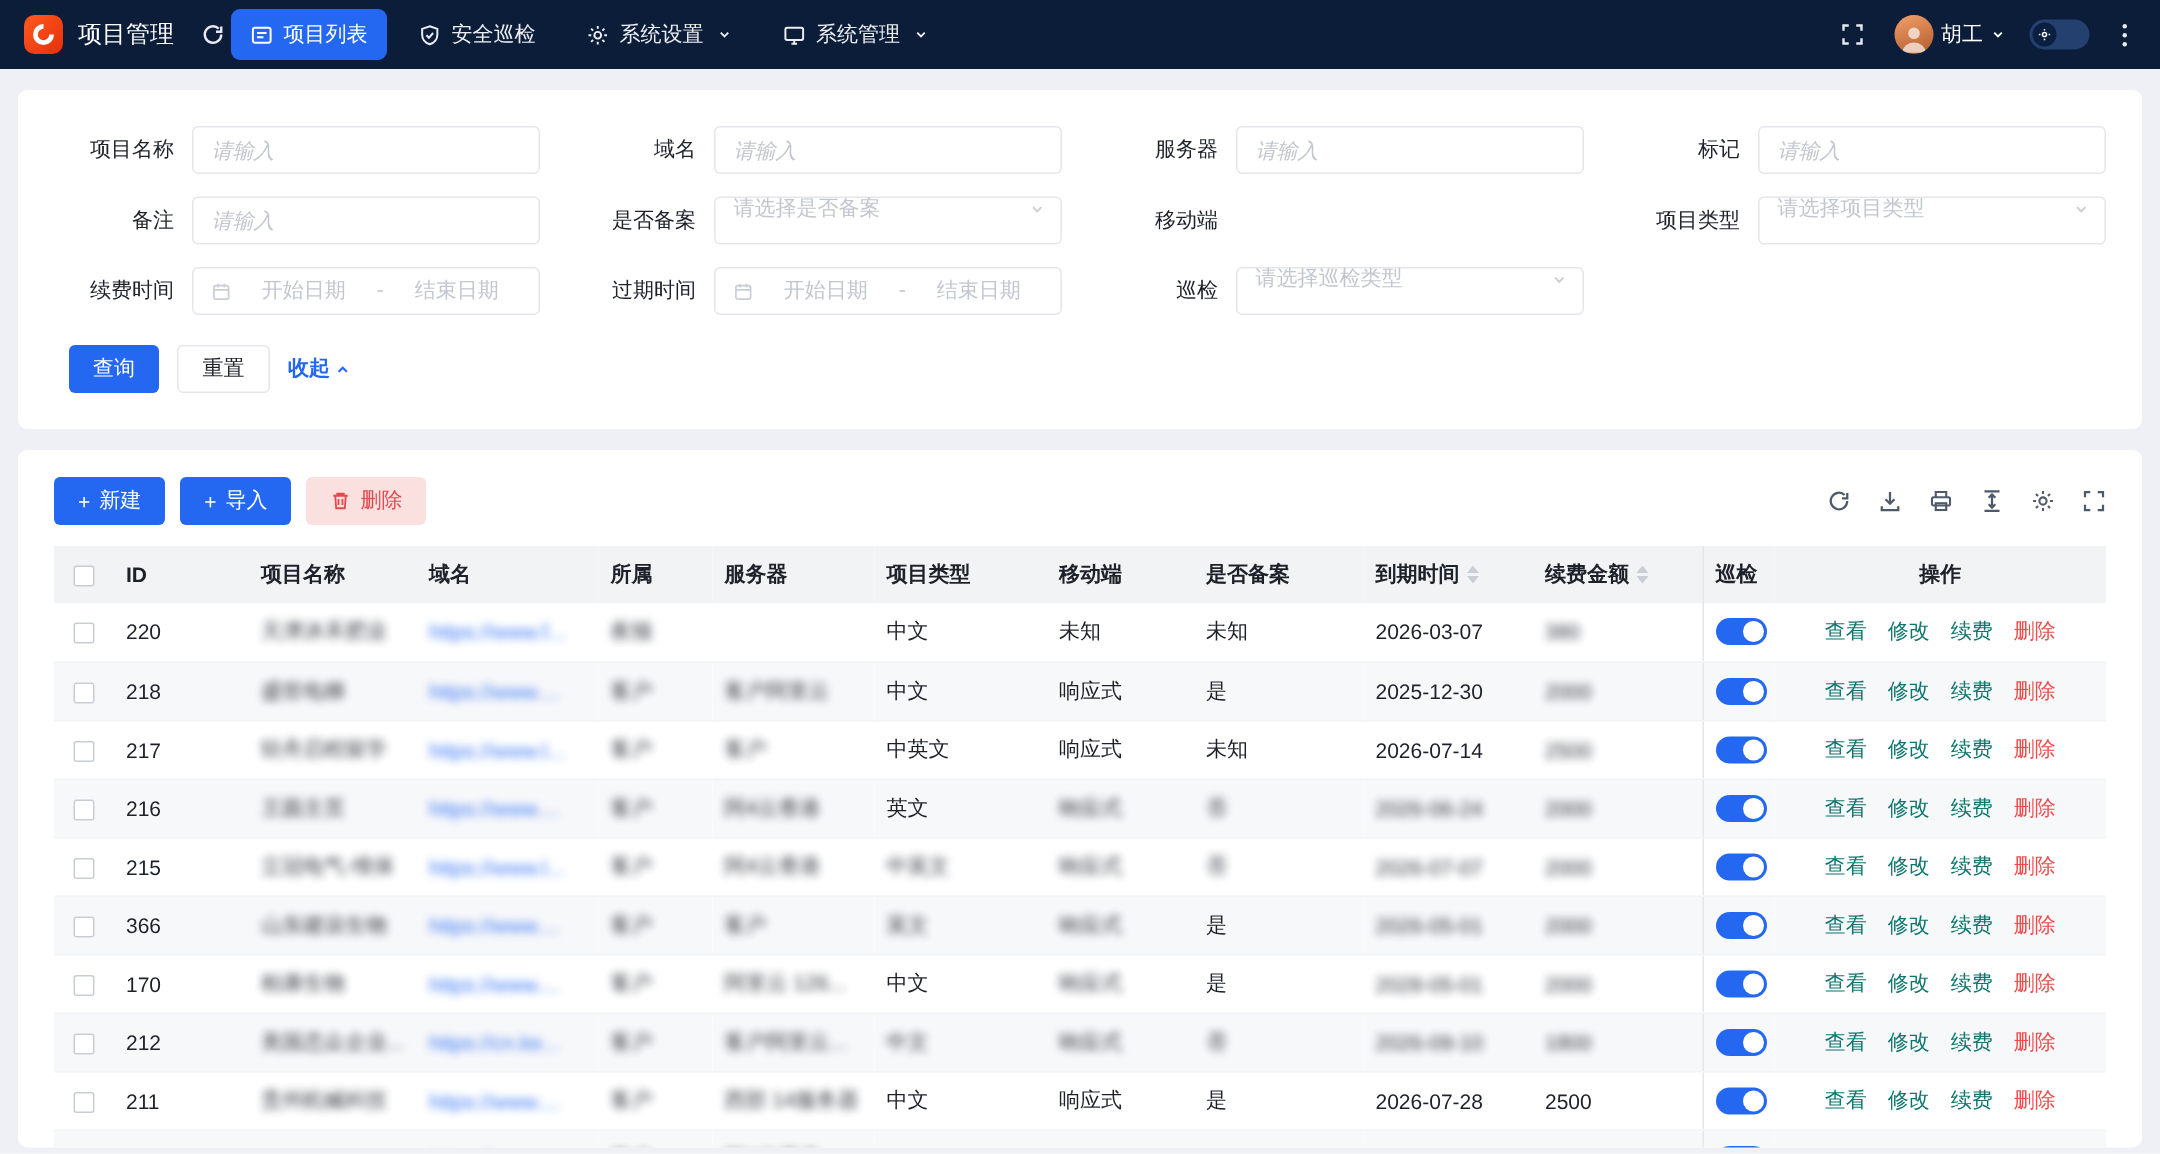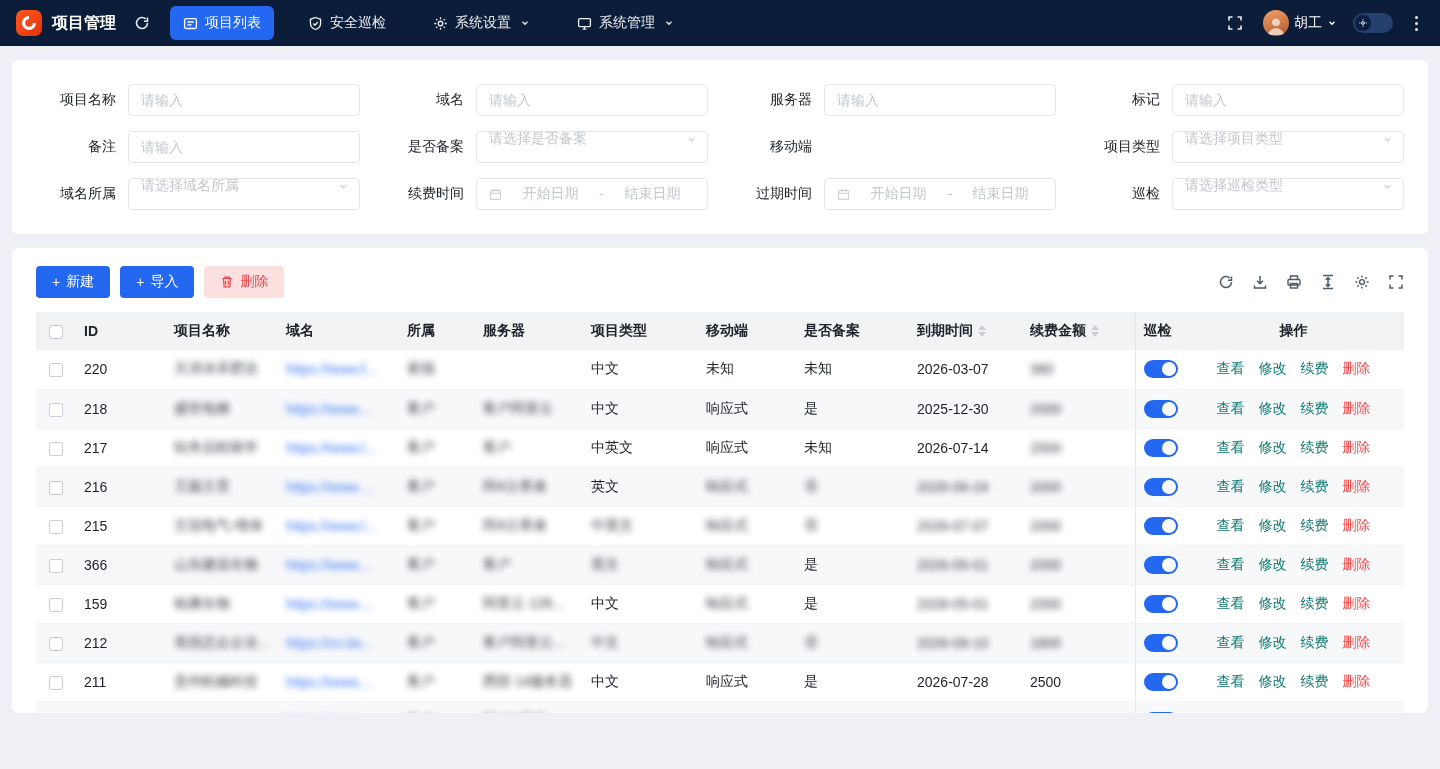--- a/index.html
+++ b/index.html
@@ -16,23 +16,23 @@
     height:46px; background:#0c1d3a; color:#fff;
     display:flex; align-items:center; justify-content:space-between;
     padding:0 16px;
   }
   .nav-left { display:flex; align-items:center; }
   .logo {
     width:26px; height:26px; border-radius:7px;
     background:linear-gradient(135deg,#ff5a1f,#e62f0a);
     display:flex; align-items:center; justify-content:center; flex:none;
   }
-  .nav-title { font-size:16px; font-weight:bold; margin:0 14px 0 10px; white-space:nowrap; }
+  .nav-title { font-size:16px; font-weight:normal; margin:0 14px 0 10px; white-space:nowrap; }
   .nav-iconbtn { color:#e8eaf0; cursor:pointer; padding:4px; display:flex; }
-  .tabs { display:flex; align-items:center; gap:21px; margin-left:16px; }
+  .tabs { display:flex; align-items:center; gap:8px; }
   .tab {
     display:flex; align-items:center; gap:7px; padding:8px 13px;
     border-radius:6px; color:#eceef2; cursor:pointer; white-space:nowrap;
   }
   .tab.active { background:#2468f2; color:#fff; }
   .tab .caret { margin-left:2px; }
 
   .nav-right { display:flex; align-items:center; gap:16px; }
   .avatar {
     width:26px; height:26px; border-radius:50%; overflow:hidden; flex:none;
@@ -61,21 +61,21 @@
   }
   .field { display:flex; align-items:center; min-width:0; }
   .field > label {
     width:80px; flex:none; text-align:right; margin-right:12px;
     color:#1d2129; white-space:nowrap;
   }
   .f-input,.f-select,.f-date {
     flex:1; height:32px; border:1px solid #e5e6eb; border-radius:4px;
     background:#fff; font-size:14px; min-width:0;
   }
-  .f-input { padding:0 12px; color:#1d2129; outline:none; font-family:inherit; }
+  .f-input { padding:0 12px; color:#1d2129; outline:none; font-family:inherit;font-style:italic; }
   .f-input::placeholder { color:#c2c7cf; }
   .f-select {
     display:flex; align-items:center; justify-content:space-between;
     padding:0 10px 16px 12px; color:#c2c7cf; cursor:pointer;
   }
   .f-select .sel-caret { color:#c9cdd4; flex:none; }
   .f-date { display:flex; align-items:center; padding:0 12px; color:#c2c7cf; gap:6px; cursor:pointer;font-family:Liberation Serif, serif; }
   .f-date .cal { color:#c9cdd4; flex:none; }
   .f-date .d { flex:1; text-align:center; white-space:nowrap; }
   .f-date .dash { color:#c2c7cf; }
@@ -282,31 +282,20 @@
         <span>请选择项目类型</span>
         <span class="sel-caret">
             <svg width="11" height="11" viewBox="0 0 16 16" fill="none" stroke="currentColor" stroke-width="1.8">
               <path d="M4 6l4 4 4-4"></path>
             </svg>
           </span>
       </div>
     </div>
 
     <div class="field">
-      <label>域名所属</label>
-      <div class="f-select">
-        <span>请选择域名所属</span>
-        <span class="sel-caret">
-            <svg width="11" height="11" viewBox="0 0 16 16" fill="none" stroke="currentColor" stroke-width="1.8">
-              <path d="M4 6l4 4 4-4"></path>
-            </svg>
-          </span>
-      </div>
-    </div>
-    <div class="field">
       <label>续费时间</label>
       <div class="f-date">
         <span class="cal">
             <svg width="13" height="13" viewBox="0 0 16 16" fill="none" stroke="currentColor" stroke-width="1.4">
               <rect x="2" y="3" width="12" height="11" rx="1.5"></rect>
               <path d="M2 6.5h12M5.5 1.5v3M10.5 1.5v3"></path>
             </svg>
           </span>
         <span class="d">开始日期</span>
         <span class="dash">-</span>
@@ -333,20 +322,32 @@
         <span>请选择巡检类型</span>
         <span class="sel-caret">
             <svg width="11" height="11" viewBox="0 0 16 16" fill="none" stroke="currentColor" stroke-width="1.8">
               <path d="M4 6l4 4 4-4"></path>
             </svg>
           </span>
       </div>
     </div>
   </div>
 
+  <div class="filter-actions">
+    <button class="btn btn-primary">查询</button>
+    <button class="btn btn-default">重置</button>
+    <a class="link-collapse" href="#">
+      <span>收起</span>
+      <span>
+          <svg width="11" height="11" viewBox="0 0 16 16" fill="none" stroke="currentColor" stroke-width="2">
+            <path d="M4 10l4-4 4 4"></path>
+          </svg>
+        </span>
+    </a>
+  </div>
 </section>
 
 <section class="card table-card">
   <div class="table-toolbar">
     <div class="tb-left">
       <button class="btn btn-primary">
         <span>+</span>
         <span>新建</span>
       </button>
       <button class="btn btn-primary">
@@ -546,21 +547,21 @@
           <td><span>是</span></td>
           <td><span class="blur">2026-05-01</span></td>
           <td><span class="blur">2000</span></td>
           <td class="fixed-col">
             <div class="toggle"></div>
           </td>
           <td class="op"><a href="#">查看</a><a href="#">修改</a><a href="#">续费</a><a href="#" class="danger">删除</a></td>
         </tr>
         <tr>
           <td class="cb-cell"><input type="checkbox" style=""></td>
-          <td><span>159</span></td>
+          <td><span>170</span></td>
           <td><span class="blur">柏康生物</span></td>
           <td><a href="#" class="domain-link blur">https://www....</a></td>
           <td><span class="blur">客户</span></td>
           <td><span class="blur">阿里云 126...</span></td>
           <td><span>中文</span></td>
           <td><span class="blur">响应式</span></td>
           <td><span>是</span></td>
           <td><span class="blur">2028-05-01</span></td>
           <td><span class="blur">2000</span></td>
           <td class="fixed-col">

